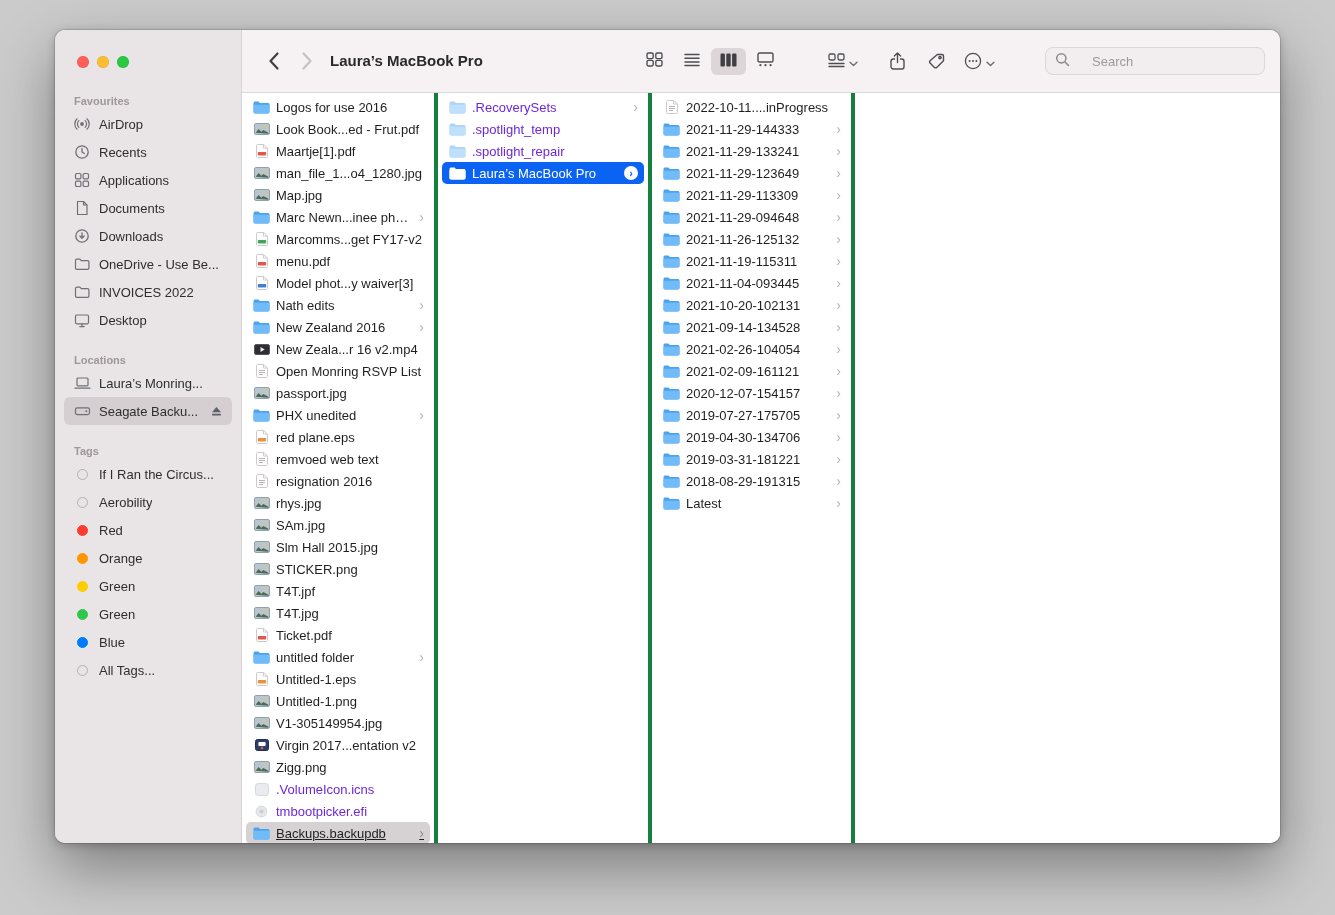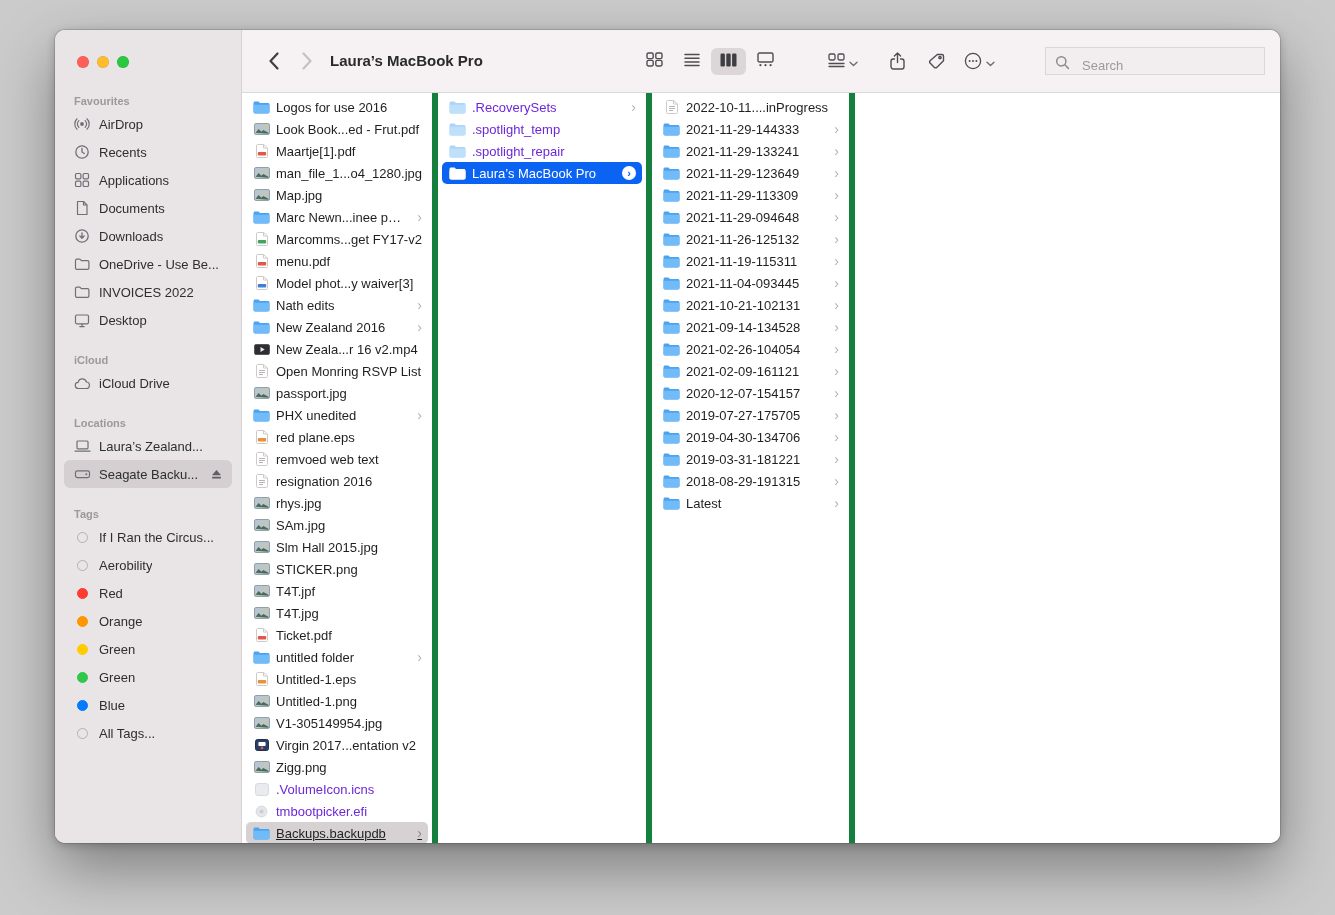--- a/index.html
+++ b/index.html
@@ -36,31 +36,31 @@
   .tb-title{position:absolute;left:88px;top:22px;font-size:15px;font-weight:700;color:#2a2a2c;white-space:nowrap;}
   .viewgroup{position:absolute;left:395px;top:18px;display:flex;gap:2px;}
   .vg-btn{width:35px;height:27px;display:flex;align-items:center;justify-content:center;border-radius:6px;}
   .vg-btn.selected{background:#dcd6d8;}
   .tb-group{left:583px;top:20px;width:36px;height:24px;gap:4px;}
   .tb-share{left:642px;top:19px;width:26px;height:26px;}
   .tb-tag{left:681px;top:20px;width:26px;height:24px;}
   .tb-more{left:718px;top:19px;width:38px;height:26px;gap:4px;}
   .searchbox{
     position:absolute;right:15px;top:17px;width:220px;height:28px;box-sizing:border-box;
-    background:#f2edee;border:1px solid #dcd6d8;border-radius:0;
-    display:flex;align-items:flex-end;gap:10px;padding:0 9px;
+    background:#f2edee;border:1px solid #dcd6d8;border-radius:8px;
+    display:flex;align-items:center;gap:20px;padding:0 9px;
   }
   .searchbox input{
     border:none;background:transparent;outline:none;flex:1;font-size:13px;color:#333;
     font-family:"Liberation Sans", sans-serif;
   }
   .searchbox input::placeholder{color:#9d989a;}
   
   .content{flex:1;background:#fff;display:flex;min-height:0;}
-  .col{box-sizing:border-box;border-right:6px solid #15803d;padding-top:3px;overflow:hidden;flex:none;}
+  .col{box-sizing:border-box;border-right:4px solid #15803d;padding-top:3px;overflow:hidden;flex:none;}
   .col1{width:196px;}
   .col2{width:214px;}
   .col3{width:203px;}
   .col4{flex:1;border-right:none;}
   .item{display:flex;align-items:center;gap:6px;height:22px;padding:0 6px 0 7px;margin:0 4px;border-radius:5px;font-size:13px;color:#1f1f21;cursor:default;}
   .ficon{width:17px;flex:none;display:flex;justify-content:center;align-items:center;}
   .label{white-space:nowrap;overflow:hidden;text-overflow:ellipsis;flex:1;}
   .chev{flex:none;margin-left:auto;color:#b7b2b3;font-size:14px;line-height:1;padding-left:4px;}
   .item.dim .label{color:#6d28d9;}
   .item.dim .ficon{opacity:.45;}
@@ -156,40 +156,29 @@
             <span class="sbicon">
               <svg width="16" height="15" viewBox="0 0 16 15" fill="none" stroke="#6f6f76" stroke-width="1.2" stroke-linecap="round">
                 <rect x="1.5" y="2" width="13" height="8.8" rx="1.2"></rect>
                 <path d="M5.8 13.6h4.4M8 10.8v2.8"></path>
               </svg>
             </span>
             <span class="sblabel">Desktop</span>
           </div>
         </div>
         <div class="sb-section">
-          <div class="sb-title">iCloud</div>
-          <div class="sb-item">
-            <span class="sbicon">
-              <svg width="17" height="13" viewBox="0 0 17 13" fill="none" stroke="#6f6f76" stroke-width="1.2" stroke-linejoin="round">
-                <path d="M4.6 11.5a3.1 3.1 0 0 1-.4-6.2 4.2 4.2 0 0 1 8.2-.3 3.2 3.2 0 0 1-.4 6.5z"></path>
-              </svg>
-            </span>
-            <span class="sblabel">iCloud Drive</span>
-          </div>
-        </div>
-        <div class="sb-section">
           <div class="sb-title">Locations</div>
           <div class="sb-item">
             <span class="sbicon">
               <svg width="17" height="14" viewBox="0 0 17 14" fill="none" stroke="#6f6f76" stroke-width="1.2" stroke-linecap="round">
                 <rect x="3" y="2" width="11" height="7.8" rx="1"></rect>
                 <path d="M1 12.2h15"></path>
               </svg>
             </span>
-            <span class="sblabel">Laura’s Zealand...</span>
+            <span class="sblabel">Laura’s Monring...</span>
           </div>
           <div class="sb-item selected">
             <span class="sbicon">
               <svg width="17" height="14" viewBox="0 0 17 14" fill="none" stroke="#6f6f76" stroke-width="1.2">
                 <rect x="1.5" y="3.8" width="14" height="6.8" rx="1.8"></rect>
                 <circle cx="12.3" cy="7.2" r="1" fill="#6f6f76" stroke="none"></circle>
               </svg>
             </span>
             <span class="sblabel">Seagate Backu...</span>
             <span class="eject">
@@ -812,21 +801,21 @@
             <span class="label">2021-11-04-093445</span>
             <span class="chev">›</span>
           </div>
           <div class="item">
             <span class="ficon">
               <svg width="17" height="13" viewBox="0 0 17 13">
                 <path d="M.5 2.2C.5 1.3 1.2.6 2.1.6h3.4L7 2.1h7.9c.9 0 1.6.7 1.6 1.6v7.1c0 .9-.7 1.6-1.6 1.6H2.1c-.9 0-1.6-.7-1.6-1.6z" fill="#4da3f0"></path>
                 <path d="M.5 3.8h16v7c0 .9-.7 1.6-1.6 1.6H2.1c-.9 0-1.6-.7-1.6-1.6z" fill="#71bbf8"></path>
               </svg>
             </span>
-            <span class="label">2021-10-21-102131</span>
+            <span class="label">2021-10-20-102131</span>
             <span class="chev">›</span>
           </div>
           <div class="item">
             <span class="ficon">
               <svg width="17" height="13" viewBox="0 0 17 13">
                 <path d="M.5 2.2C.5 1.3 1.2.6 2.1.6h3.4L7 2.1h7.9c.9 0 1.6.7 1.6 1.6v7.1c0 .9-.7 1.6-1.6 1.6H2.1c-.9 0-1.6-.7-1.6-1.6z" fill="#4da3f0"></path>
                 <path d="M.5 3.8h16v7c0 .9-.7 1.6-1.6 1.6H2.1c-.9 0-1.6-.7-1.6-1.6z" fill="#71bbf8"></path>
               </svg>
             </span>
             <span class="label">2021-09-14-134528</span>

